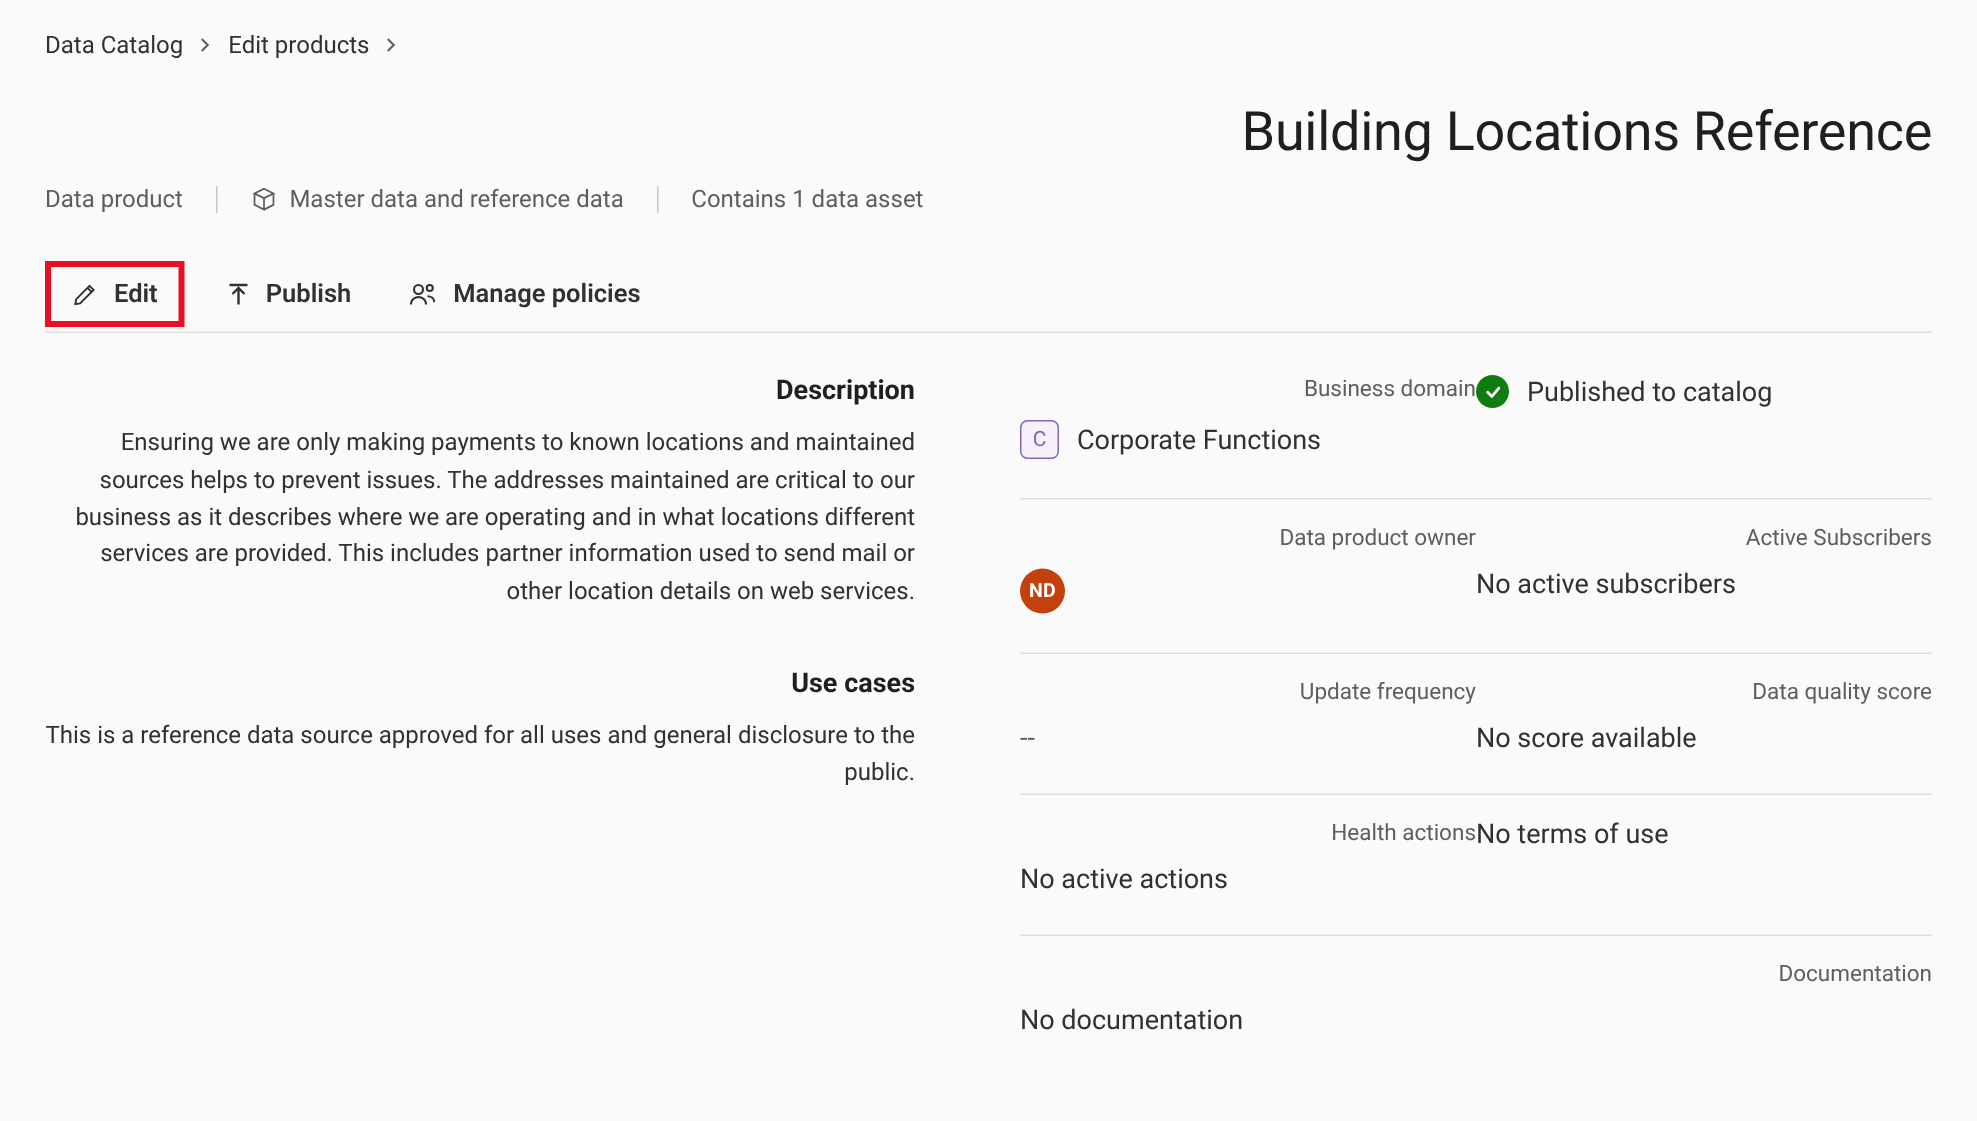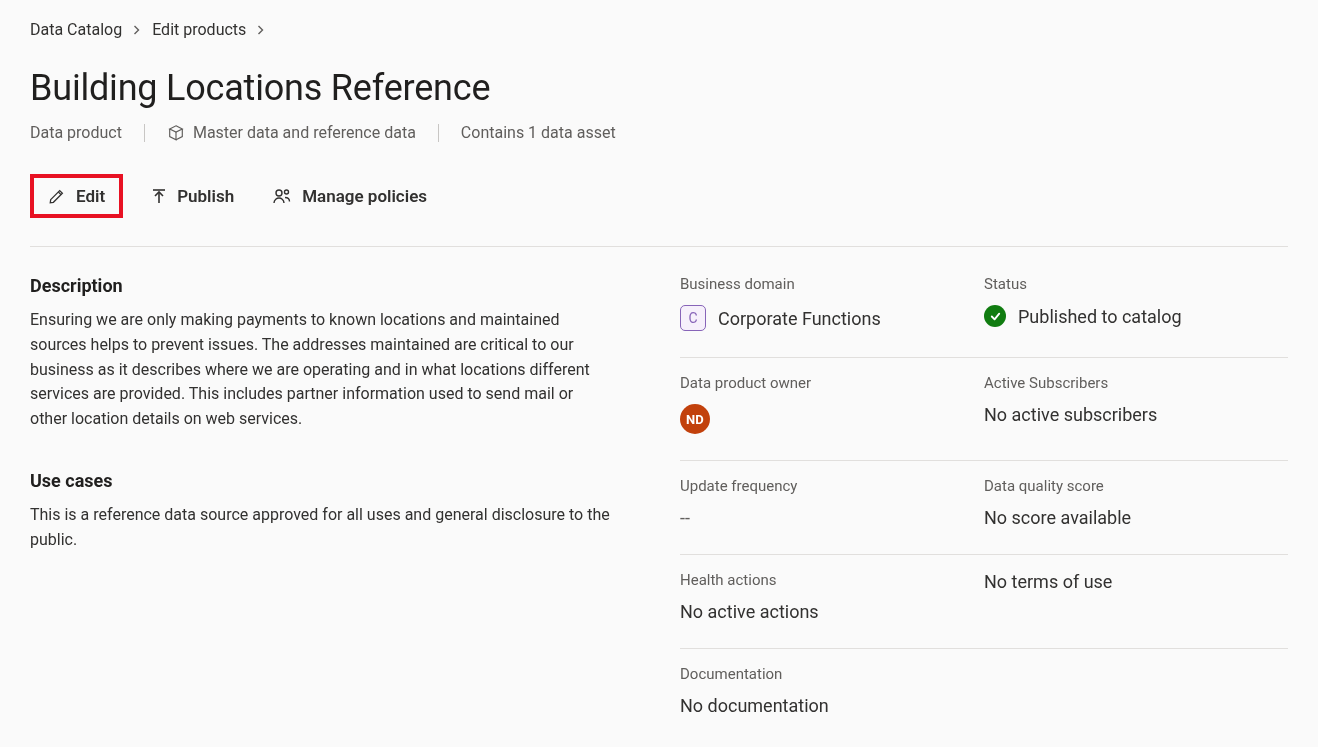--- a/index.html
+++ b/index.html
@@ -5,21 +5,21 @@
   * { box-sizing: border-box; margin: 0; padding: 0; }
   body {
     font-family: "Segoe UI", -apple-system, BlinkMacSystemFont, Roboto, sans-serif;
     background: #fafafa;
     color: #323130;
     font-size: 14px;
     width: 1318px;
     height: 747px;
     overflow: hidden;
   }
-  .page { padding: 20px 30px 0 30px; }
+  .page { padding: 20px 30px 0 30px; text-align: right; }
 
   
   .breadcrumb {
     display: flex;
     align-items: center;
     gap: 10px;
     font-size: 16px;
     color: #323130;
     margin-bottom: 28px;
   }
@@ -49,21 +49,21 @@
     height: 18px;
     background: #c8c6c4;
   }
   .subrow .with-icon { display: flex; align-items: center; gap: 8px; }
 
   
   .toolbar {
     display: flex;
     align-items: center;
     gap: 18px;
-    padding-bottom: 28px;
+    padding-bottom: 3px;
     border-bottom: 1px solid #e1dfdd;
     margin-bottom: 28px;
   }
   .toolbar .tbtn {
     display: flex;
     align-items: center;
     gap: 10px;
     font-size: 17px;
     font-weight: 600;
     color: #323130;
@@ -259,21 +259,20 @@
 
         <div class="info-row">
           <div class="info-cell">
             <div class="info-label">Business domain</div>
             <div class="info-value">
               <span class="domain-badge">C</span>
               <span>Corporate Functions</span>
             </div>
           </div>
           <div class="info-cell">
-            <div class="info-label">Status</div>
             <div class="info-value">
               <span class="status-check">
                 <svg viewBox="0 0 14 14">
                     <path d="M3 7 L6 10 L11 4" fill="none" stroke="#fff" stroke-width="2" stroke-linecap="round" stroke-linejoin="round"></path>
                   </svg>
               </span>
               <span>Published to catalog</span>
             </div>
           </div>
         </div>

